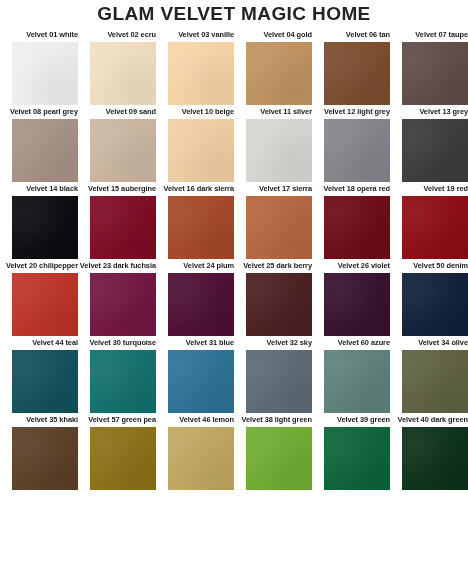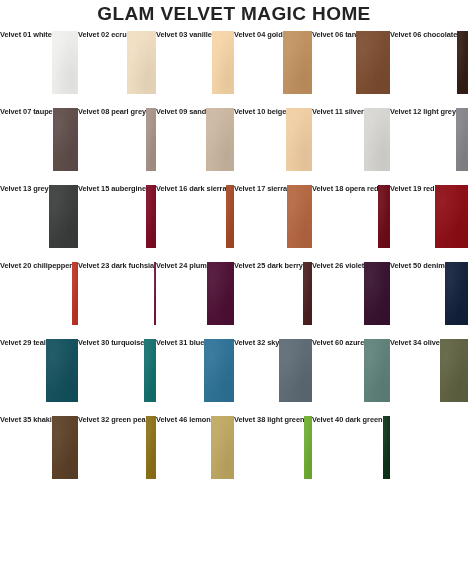--- a/index.html
+++ b/index.html
@@ -30,22 +30,22 @@
     grid-auto-rows: 77px;
     width: 468px;
     padding: 0;
     margin: 0;
   }
   .swatch-cell {
     width: 78px;
     height: 77px;
     box-sizing: border-box;
     display: flex;
-    flex-direction: row;
-    align-items: flex-start;
+    flex-direction: column;
+    align-items: flex-end;
     padding-top: 0px;
   }
   .swatch-label {
     font-size: 7.4px;
     font-weight: 700;
     line-height: 10px;
     height: 11px;
     text-align: center;
     white-space: nowrap;
     color: #1b1b1b;
@@ -91,24 +91,20 @@
     </div>
     <div class="swatch-cell">
       <div class="swatch-label">Velvet 04 gold</div>
       <div class="swatch-chip" style="background-color: rgb(194, 146, 95);"></div>
     </div>
     <div class="swatch-cell">
       <div class="swatch-label">Velvet 06 tan</div>
       <div class="swatch-chip" style="background-color: rgb(124, 76, 46);"></div>
     </div>
     <div class="swatch-cell">
-      <div class="swatch-label">Velvet 06 chocolate</div>
-      <div class="swatch-chip" style="background-color: rgb(51, 28, 18);"></div>
-    </div>
-    <div class="swatch-cell">
       <div class="swatch-label">Velvet 07 taupe</div>
       <div class="swatch-chip" style="background-color: rgb(95, 76, 73);"></div>
     </div>
     <div class="swatch-cell">
       <div class="swatch-label">Velvet 08 pearl grey</div>
       <div class="swatch-chip" style="background-color: rgb(168, 146, 135);"></div>
     </div>
     <div class="swatch-cell">
       <div class="swatch-label">Velvet 09 sand</div>
       <div class="swatch-chip" style="background-color: rgb(204, 183, 161);"></div>
@@ -123,20 +119,24 @@
     </div>
     <div class="swatch-cell">
       <div class="swatch-label">Velvet 12 light grey</div>
       <div class="swatch-chip" style="background-color: rgb(131, 133, 138);"></div>
     </div>
     <div class="swatch-cell">
       <div class="swatch-label">Velvet 13 grey</div>
       <div class="swatch-chip" style="background-color: rgb(58, 60, 59);"></div>
     </div>
     <div class="swatch-cell">
+      <div class="swatch-label">Velvet 14 black</div>
+      <div class="swatch-chip" style="background-color: rgb(11, 10, 14);"></div>
+    </div>
+    <div class="swatch-cell">
       <div class="swatch-label">Velvet 15 aubergine</div>
       <div class="swatch-chip" style="background-color: rgb(125, 10, 35);"></div>
     </div>
     <div class="swatch-cell">
       <div class="swatch-label">Velvet 16 dark sierra</div>
       <div class="swatch-chip" style="background-color: rgb(166, 72, 38);"></div>
     </div>
     <div class="swatch-cell">
       <div class="swatch-label">Velvet 17 sierra</div>
       <div class="swatch-chip" style="background-color: rgb(181, 102, 63);"></div>
@@ -167,21 +167,21 @@
     </div>
     <div class="swatch-cell">
       <div class="swatch-label">Velvet 26 violet</div>
       <div class="swatch-chip" style="background-color: rgb(54, 16, 46);"></div>
     </div>
     <div class="swatch-cell">
       <div class="swatch-label">Velvet 50 denim</div>
       <div class="swatch-chip" style="background-color: rgb(16, 31, 58);"></div>
     </div>
     <div class="swatch-cell">
-      <div class="swatch-label">Velvet 29 teal</div>
+      <div class="swatch-label">Velvet 44 teal</div>
       <div class="swatch-chip" style="background-color: rgb(17, 80, 92);"></div>
     </div>
     <div class="swatch-cell">
       <div class="swatch-label">Velvet 30 turquoise</div>
       <div class="swatch-chip" style="background-color: rgb(18, 112, 109);"></div>
     </div>
     <div class="swatch-cell">
       <div class="swatch-label">Velvet 31 blue</div>
       <div class="swatch-chip" style="background-color: rgb(44, 114, 151);"></div>
     </div>
@@ -195,30 +195,34 @@
     </div>
     <div class="swatch-cell">
       <div class="swatch-label">Velvet 34 olive</div>
       <div class="swatch-chip" style="background-color: rgb(95, 97, 65);"></div>
     </div>
     <div class="swatch-cell">
       <div class="swatch-label">Velvet 35 khaki</div>
       <div class="swatch-chip" style="background-color: rgb(92, 63, 38);"></div>
     </div>
     <div class="swatch-cell">
-      <div class="swatch-label">Velvet 32 green pea</div>
+      <div class="swatch-label">Velvet 57 green pea</div>
       <div class="swatch-chip" style="background-color: rgb(141, 112, 22);"></div>
     </div>
     <div class="swatch-cell">
       <div class="swatch-label">Velvet 46 lemon</div>
       <div class="swatch-chip" style="background-color: rgb(192, 168, 97);"></div>
     </div>
     <div class="swatch-cell">
       <div class="swatch-label">Velvet 38 light green</div>
       <div class="swatch-chip" style="background-color: rgb(111, 173, 49);"></div>
+    </div>
+    <div class="swatch-cell">
+      <div class="swatch-label">Velvet 39 green</div>
+      <div class="swatch-chip" style="background-color: rgb(12, 99, 56);"></div>
     </div>
     <div class="swatch-cell">
       <div class="swatch-label">Velvet 40 dark green</div>
       <div class="swatch-chip" style="background-color: rgb(11, 49, 25);"></div>
     </div>
     <div class="empty-cell"></div>
     <div class="empty-cell"></div>
   </div>
 
 </body></html>

